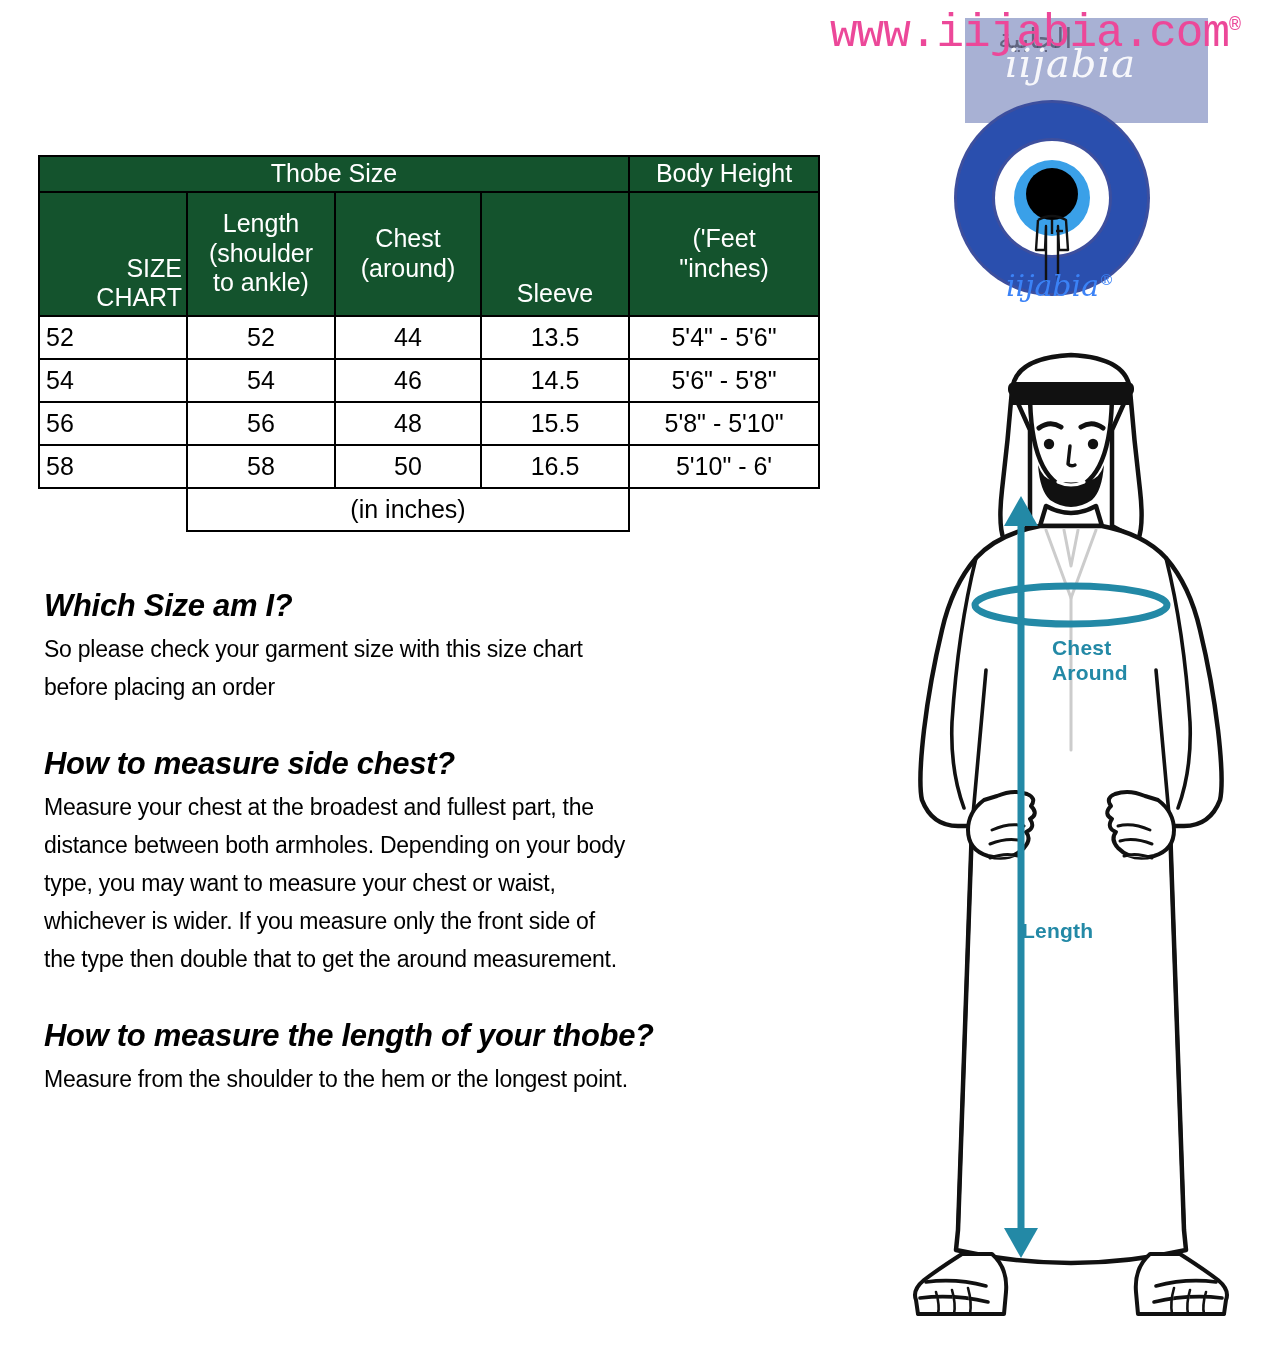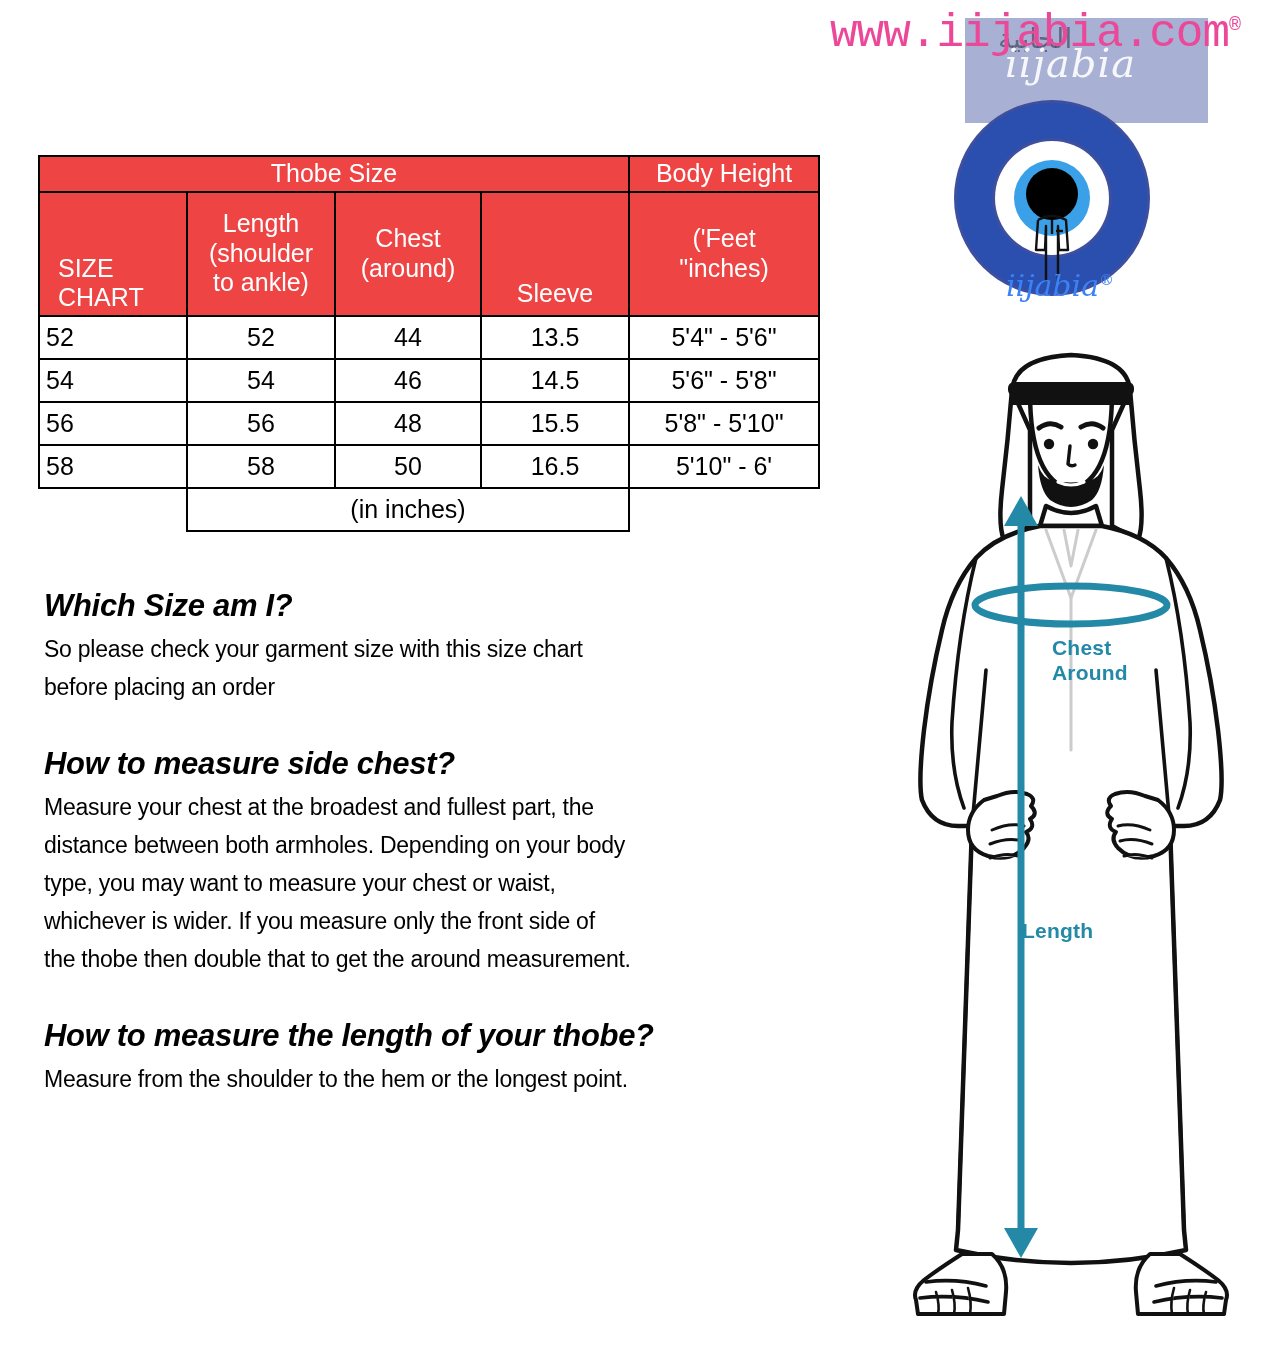--- a/index.html
+++ b/index.html
@@ -109,28 +109,28 @@
   }
   #size-table td {
     border: 2px solid #000000;
     font-size: 25px;
     text-align: center;
     vertical-align: middle;
     padding: 2px 4px;
     font-family: "Liberation Sans", sans-serif;
   }
   #size-table td.hdr {
-    background: #ef4444;
+    background: #14532d;
     color: #ffffff;
     border-color: #000000;
     line-height: 1.18;
   }
   #size-table td.hdr-left {
-    text-align: left;
-    padding-left: 18px;
+    text-align: right;
+    padding-left: 0;
     vertical-align: bottom;
   }
   #size-table td.cell-left {
     text-align: left;
     padding-left: 6px;
   }
   #size-table td.nb {
     border: none;
     background: transparent;
   }
@@ -298,21 +298,21 @@
   </div>
 
   <div class="block-gap"></div>
 
   <div>
     <div class="qhead">How to measure side chest?</div>
     <p class="para">Measure your chest at the broadest and fullest part, the</p>
     <p class="para">distance between both armholes. Depending on your body</p>
     <p class="para">type, you may want to measure your chest or waist,</p>
     <p class="para">whichever is wider. If you measure only the front side of</p>
-    <p class="para">the thobe then double that to get the around measurement.</p>
+    <p class="para">the type then double that to get the around measurement.</p>
   </div>
 
   <div class="block-gap"></div>
 
   <div>
     <div class="qhead">How to measure the length of your thobe?</div>
     <p class="para">Measure from the shoulder to the hem or the longest point.</p>
   </div>
 </div>
 

